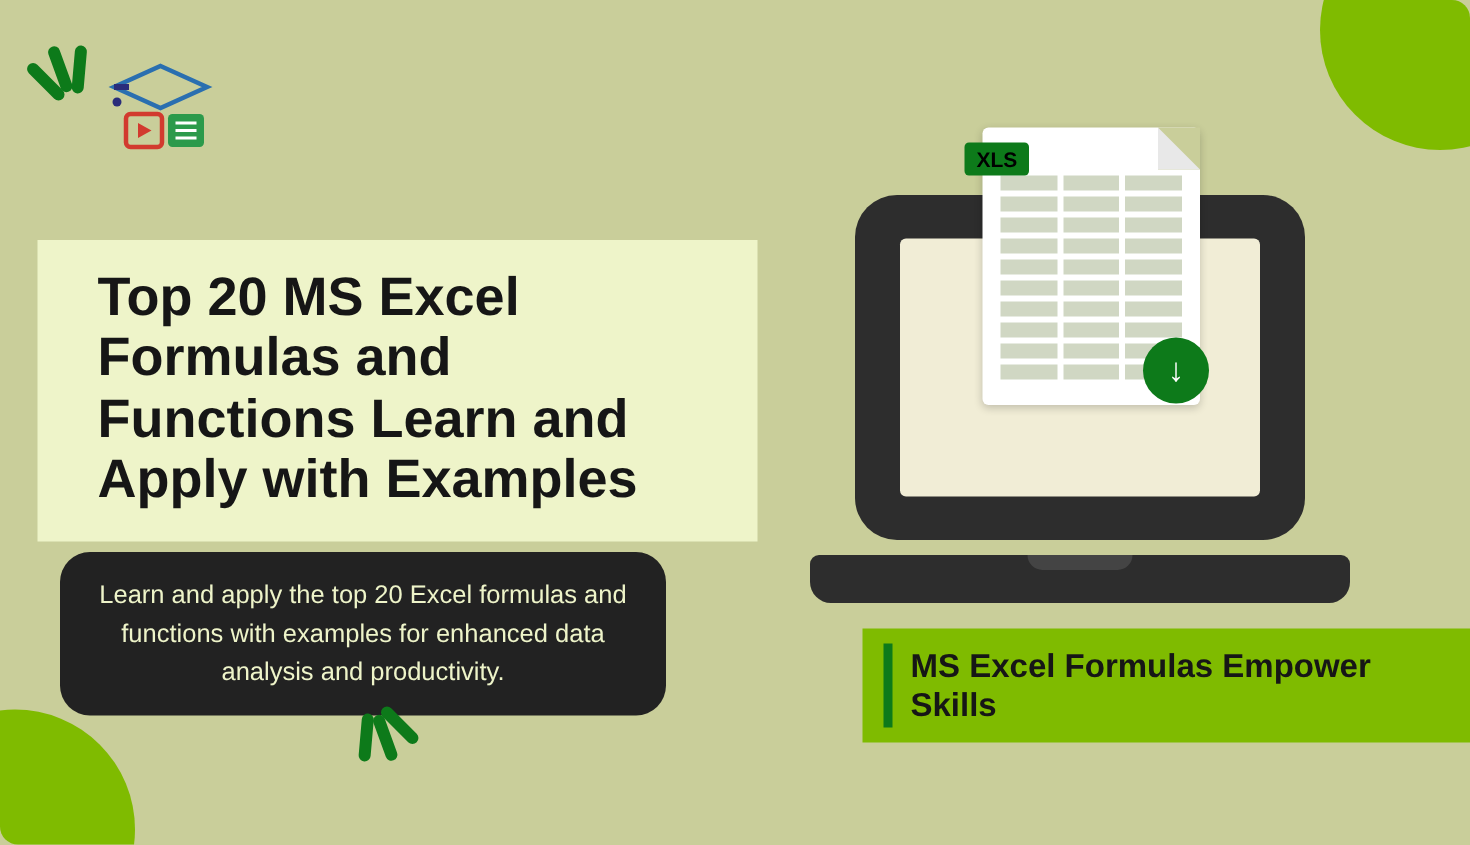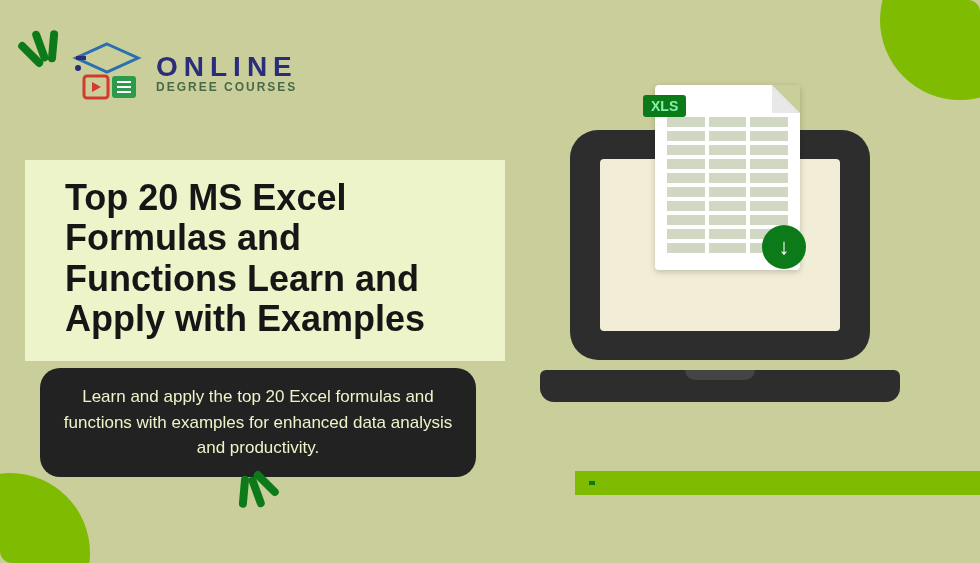--- a/index.html
+++ b/index.html
@@ -96,21 +96,21 @@
       font-family: Arial Black, Arial, sans-serif;
       font-weight: 900;
       font-size: 36px;
       line-height: 1.12;
       color: #161616;
     }
     .desc-block {
       position: absolute;
       top: 368px;
       left: 40px;
-      width: 436px;
+      width: 404px;
       background: #222;
       color: #eef4c9;
       border-radius: 20px;
       padding: 16px 22px;
       text-align: center;
       font-size: 17px;
       line-height: 1.5;
     }
     .laptop-wrap {
       position: absolute;
@@ -173,21 +173,21 @@
       border-top: 28px solid #c9ce9a;
       border-left: 28px solid #e8e8e8;
     }
     .sheet-row { display: flex; gap: 4px; margin-bottom: 4px; }
     .sheet-cell { flex: 1; height: 10px; background: #d0d7c3; }
     .xls-tag {
       position: absolute;
       top: 10px;
       left: -12px;
       background: #0d7a1a;
-      color: #86efac;
+      color: #000000;
       font-size: 14px;
       font-weight: 700;
       padding: 3px 8px;
       border-radius: 3px;
     }
     .dl-circle {
       position: absolute;
       top: 140px;
       right: -6px;
       width: 44px;
@@ -243,24 +243,20 @@
       <rect x="6" y="14" width="10" height="4" fill="#2a2d7a"></rect>
       <circle cx="8" cy="26" r="3" fill="#2a2d7a"></circle>
       <rect x="14" y="34" width="24" height="22" rx="3" fill="none" stroke="#d23a2e" stroke-width="3"></rect>
       <polygon points="22,40 22,50 31,45" fill="#d23a2e"></polygon>
       <rect x="42" y="34" width="24" height="22" rx="3" fill="#2c9a4b"></rect>
       <rect x="47" y="39" width="14" height="2" fill="#fff"></rect>
       <rect x="47" y="44" width="14" height="2" fill="#fff"></rect>
       <rect x="47" y="49" width="14" height="2" fill="#fff"></rect>
     </svg>
   </div>
-  <div class="logo-text">
-    <div class="logo-main">ONLINE</div>
-    <div class="logo-sub">DEGREE COURSES</div>
-  </div>
 </div>
 
 <div class="title-block">
   <div class="title-text">Top 20 MS Excel Formulas and Functions Learn and Apply with Examples</div>
 </div>
 
 <div class="desc-block">
   <span>Learn and apply the top 20 Excel formulas and functions with examples for enhanced data analysis and productivity.</span>
 </div>
 
@@ -328,13 +324,14 @@
       </div>
     <div class="xls-tag">XLS</div>
     <div class="dl-circle">
       <span class="dl-arrow">↓</span>
     </div>
   </div>
 </div>
 
 <div class="caption-bar">
   <div class="caption-stripe"></div>
+  <span class="caption-text">MS Excel Formulas Empower Skills</span>
 </div>
 
 </body></html>

